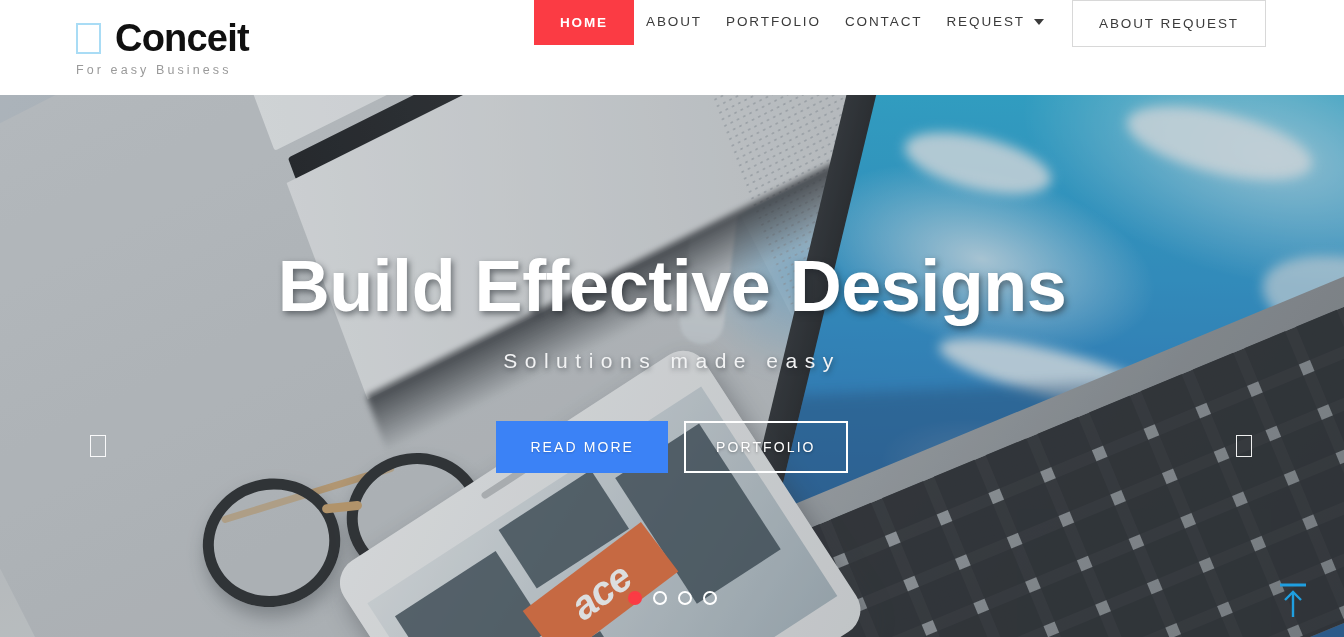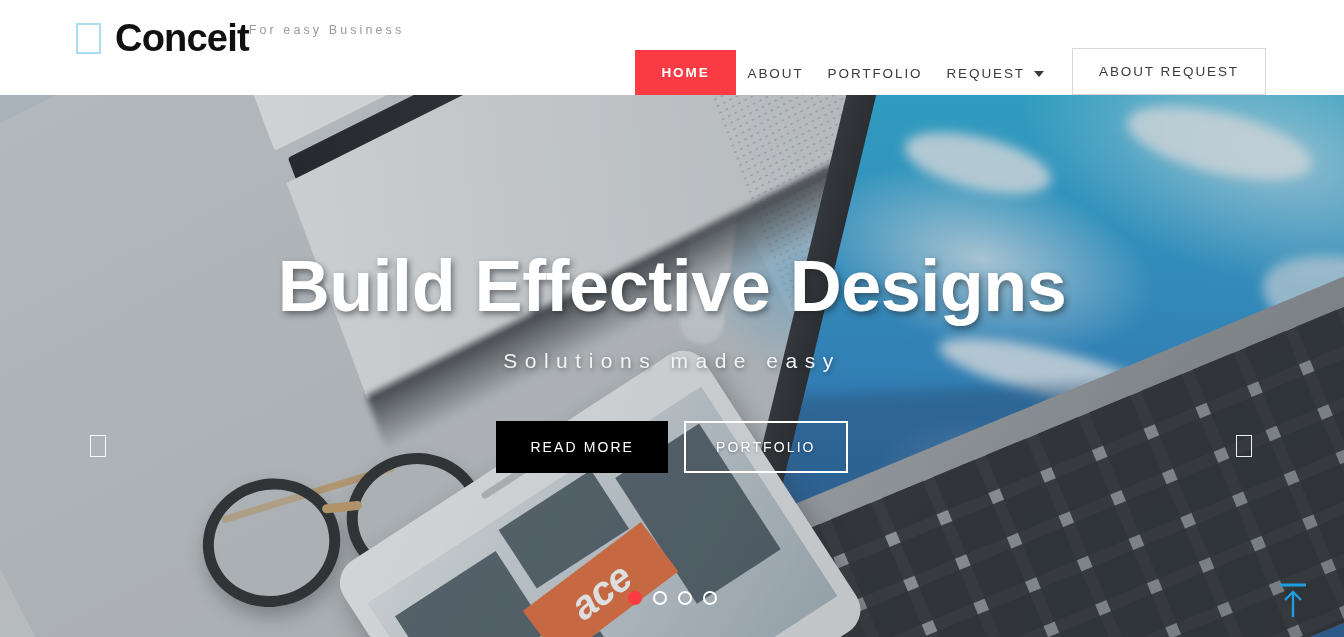--- a/index.html
+++ b/index.html
@@ -13,21 +13,21 @@
   
   .header{
     position:absolute; top:0; left:0;
     width:1344px; height:95px;
     background:#ffffff;
     z-index:50;
     display:flex; align-items:center;
   }
   .brand{
     position:absolute; left:76px; top:18px;
-    display:flex; flex-direction:row;
+    display:flex; flex-direction:column;
   }
   .brand-row{ display:flex; align-items:center; }
   .brand-glyph{
     width:25px; height:31px;
     border:2px solid #a9dcf5;
     margin-right:14px;
     background:transparent;
     display:inline-block;
   }
   .brand-name{
@@ -42,21 +42,21 @@
     color:#9a9a9a;
     letter-spacing:3.1px;
     margin-top:5px;
     margin-left:0px;
     white-space:nowrap;
   }
 
   .nav{
     position:absolute;
     right:78px; top:0; height:95px;
-    display:flex; align-items:flex-end;
+    display:flex; align-items:flex-start;
   }
   .nav-item{
     font-size:13.5px;
     letter-spacing:1.9px;
     color:#3b3b3b;
     padding:14px 12px;
     text-decoration:none;
     white-space:nowrap;
     display:flex; align-items:center;
     cursor:pointer;
@@ -369,21 +369,21 @@
     color:#f2f3f4;
     letter-spacing:7.5px;
     text-shadow:1px 2px 5px rgba(30,34,40,.5);
     white-space:nowrap;
   }
   .hero-btns{
     margin-top:48px;
     display:flex; align-items:center;
   }
   .btn-read{
-    background:#000000;
+    background:#3b82f6;
     color:#ffffff;
     border:none;
     font-size:14px;
     letter-spacing:2.1px;
     padding:18px 34px;
     cursor:pointer;
     font-family:"Liberation Sans", sans-serif;
     text-shadow:0 1px 2px rgba(0,0,0,.2);
   }
   .btn-portfolio{
@@ -462,20 +462,23 @@
     <a class="nav-item active">
       <span>HOME</span>
     </a>
     <a class="nav-item">
       <span>ABOUT</span>
     </a>
     <a class="nav-item">
       <span>PORTFOLIO</span>
     </a>
     <a class="nav-item">
+      <span>CONTACT</span>
+    </a>
+    <a class="nav-item">
       <span>REQUEST</span>
       <span class="caret"></span>
     </a>
     <button class="send-btn">ABOUT REQUEST</button>
   </div>
 </div>
 
 <div class="hero">
 
   <div class="hero-photo">

